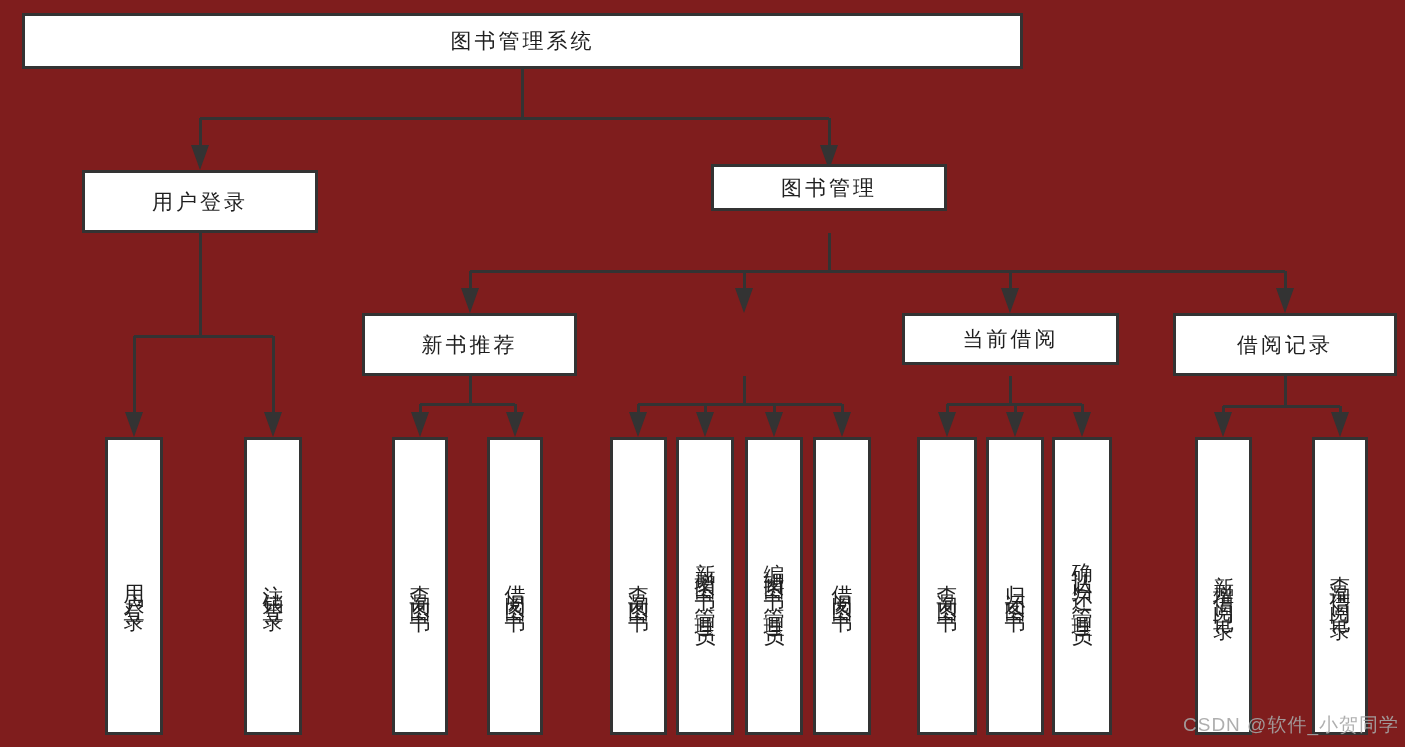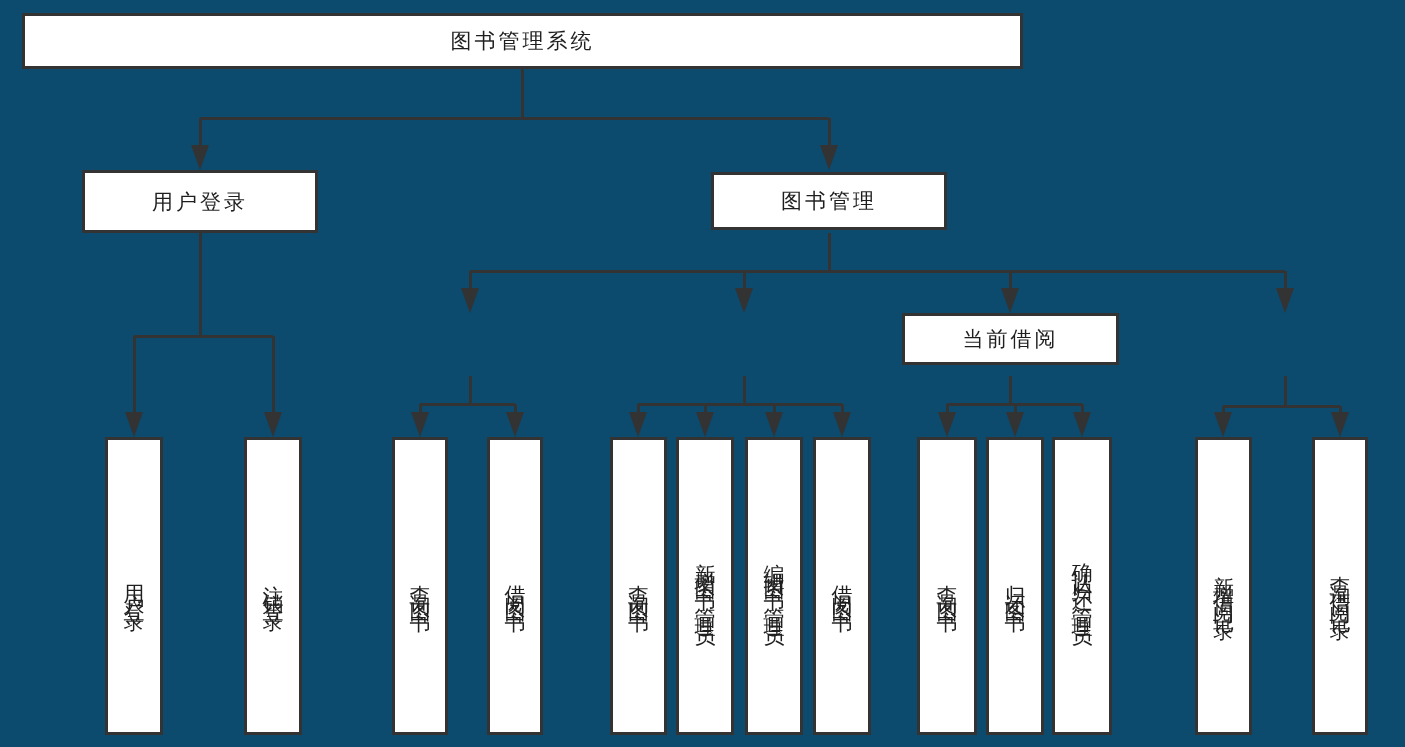--- a/index.html
+++ b/index.html
@@ -1,17 +1,17 @@
 <!DOCTYPE html>
 <html><head>
 <meta charset="utf-8">
 <style>
   html,body { margin:0; padding:0; background:#ffffff; }
   .canvas {
-    position:relative; width:1405px; height:747px; background:#0c4a6e;
+    position:relative; width:1405px; height:747px; background:#7f1d1d;
     font-family:"Liberation Sans", sans-serif; overflow:hidden;
   }
   svg.connectors { position:absolute; left:0; top:0; z-index:1; }
   .ln { stroke:#333333; stroke-width:3; fill:none; shape-rendering:crispEdges; }
   .ah { fill:#333333; stroke:none; }
   .box {
     position:absolute; box-sizing:border-box;
     border:3px solid #333333; background:#ffffff;
     display:flex; align-items:center; justify-content:center;
     font-size:21px; letter-spacing:3px; color:#1f1f1f;
@@ -65,36 +65,39 @@
     <polygon class="ah" points="938,412 956,412 947,437"></polygon>
     <polygon class="ah" points="1006,412 1024,412 1015,437"></polygon>
     <polygon class="ah" points="1073,412 1091,412 1082,437"></polygon>
     <polygon class="ah" points="1214,412 1232,412 1223,437"></polygon>
     <polygon class="ah" points="1331,412 1349,412 1340,437"></polygon>
   </svg>
 
   <div class="box" style="left:22px;top:13px;width:1001px;height:56px">图书管理系统</div>
 
   <div class="box" style="left:82px;top:170px;width:236px;height:63px">用户登录</div>
-  <div class="box" style="left:711px;top:172px;width:236px;height:58px">图书管理</div>
+  <div class="box" style="left:711px;top:164px;width:236px;height:47px">图书管理</div>
 
+  <div class="box" style="left:362px;top:313px;width:215px;height:63px">新书推荐</div>
   <div class="box" style="left:902px;top:313px;width:217px;height:52px">当前借阅</div>
+  <div class="box" style="left:1173px;top:313px;width:224px;height:63px">借阅记录</div>
 
   <div class="box vbox" style="left:105px;top:437px;width:58px;height:298px">用户登录</div>
   <div class="box vbox" style="left:244px;top:437px;width:58px;height:298px">注销登录</div>
 
   <div class="box vbox" style="left:392px;top:437px;width:56px;height:298px">查询图书</div>
   <div class="box vbox" style="left:487px;top:437px;width:56px;height:298px">借阅图书</div>
 
   <div class="box vbox" style="left:610px;top:437px;width:57px;height:298px">查询图书</div>
   <div class="box vbox" style="left:676px;top:437px;width:58px;height:298px">新增图书（管理员）</div>
   <div class="box vbox" style="left:745px;top:437px;width:58px;height:298px">编辑图书（管理员）</div>
   <div class="box vbox" style="left:813px;top:437px;width:58px;height:298px">借阅图书</div>
 
   <div class="box vbox" style="left:917px;top:437px;width:60px;height:298px">查询图书</div>
   <div class="box vbox" style="left:986px;top:437px;width:58px;height:298px">归还图书</div>
   <div class="box vbox" style="left:1052px;top:437px;width:60px;height:298px">确认归还（管理员）</div>
 
   <div class="box vbox" style="left:1195px;top:437px;width:57px;height:298px">新增借阅记录</div>
   <div class="box vbox" style="left:1312px;top:437px;width:56px;height:298px">查询借阅记录</div>
 
+  <div class="wm">CSDN @软件_小贺同学</div>
 
 </div>
 
 </body></html>

